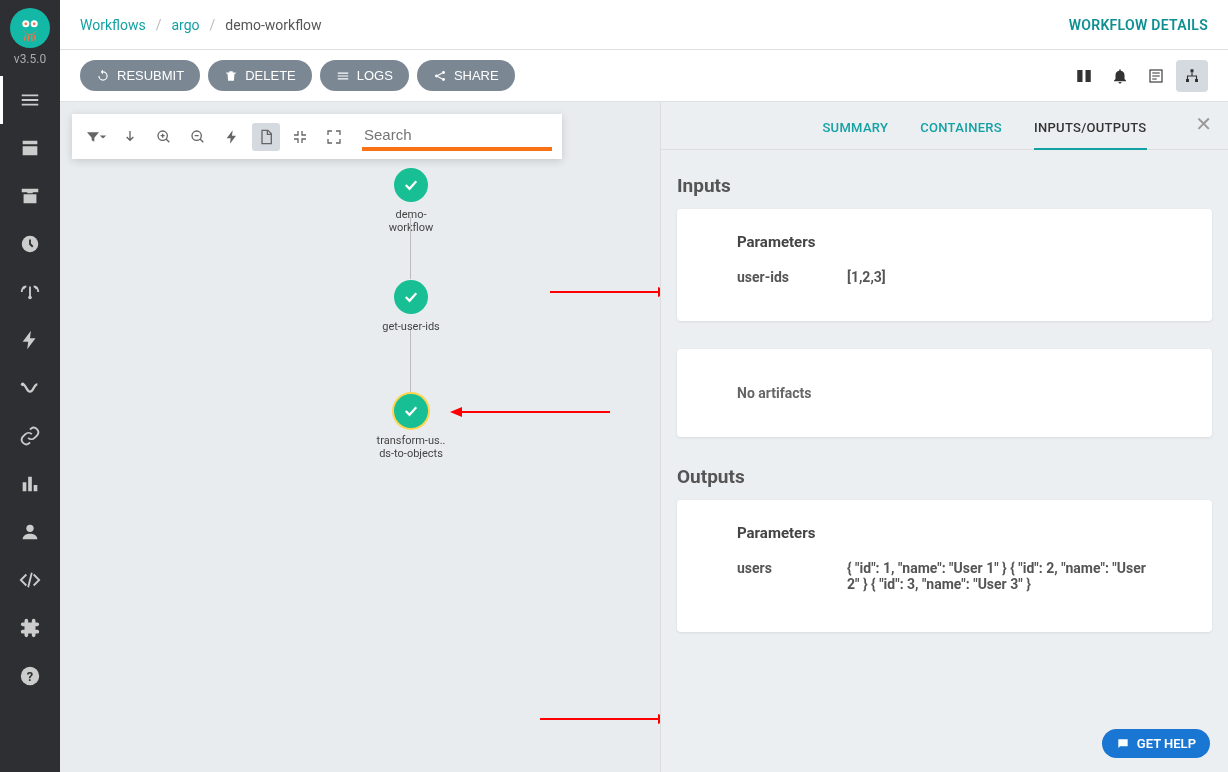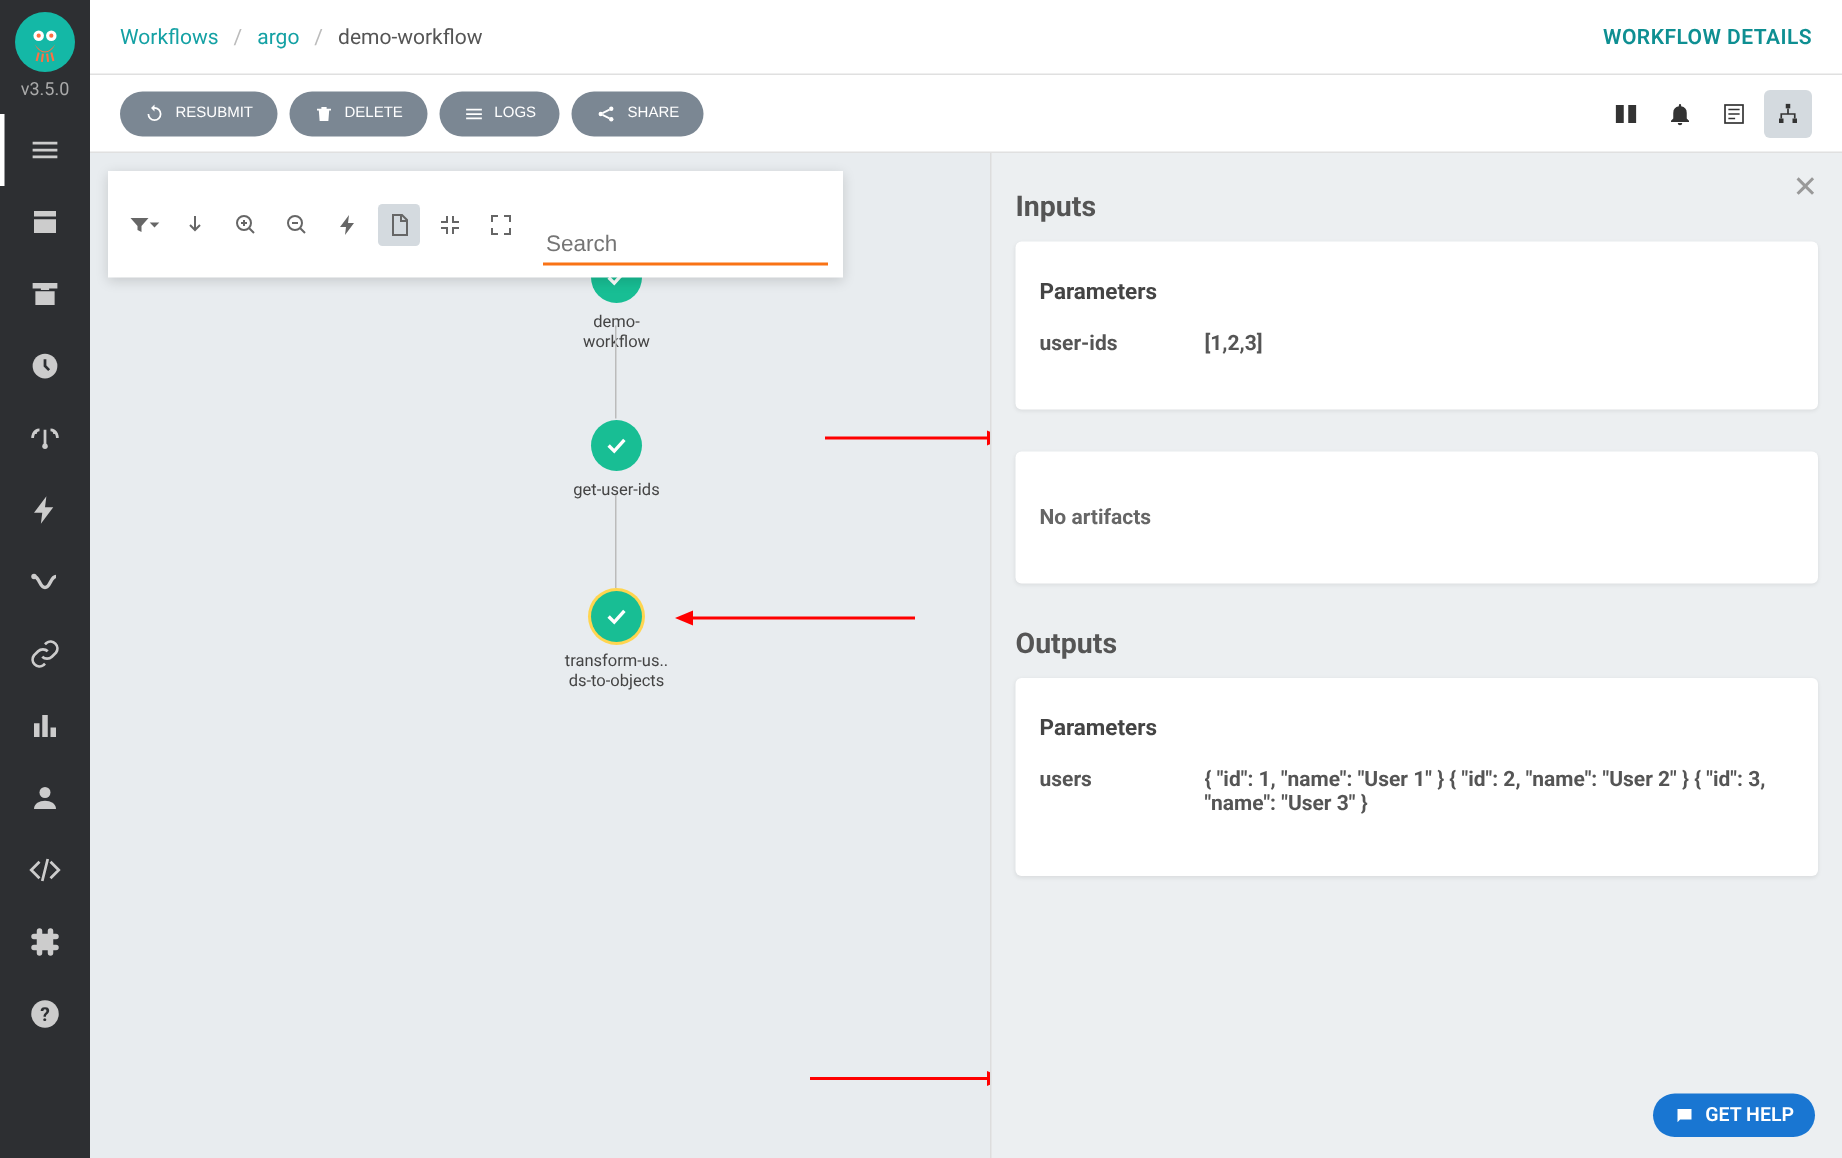--- a/index.html
+++ b/index.html
@@ -14,53 +14,53 @@
 .nav-item svg { width: 22px; height: 22px; fill: currentColor; }
 .main { flex: 1; display: flex; flex-direction: column; background: #ec4899; position: relative; }
 .topbar { height: 50px; background: #fff; display: flex; align-items: center; padding: 0 20px; border-bottom: 1px solid #e0e0e0; }
 .breadcrumb { display: flex; align-items: center; gap: 10px; font-size: 14px; }
 .breadcrumb a { color: #14a1a4; text-decoration: none; cursor: pointer; }
 .breadcrumb .sep { color: #bbb; }
 .breadcrumb .current { color: #555; }
 .spacer { flex: 1; }
 .details-link { color: #0e8f92; font-weight: 600; font-size: 14px; cursor: pointer; letter-spacing: 0.3px; }
 .actionbar { height: 52px; background: #fff; display: flex; align-items: center; padding: 0 20px; gap: 8px; border-bottom: 1px solid #e0e0e0; }
-.pill { background: #7b8793; color: #fff; border: none; border-radius: 18px; padding: 8px 16px; font-size: 10px; font-weight: 500; display: flex; align-items: center; gap: 7px; cursor: pointer; }
+.pill { background: #7b8793; color: #fff; border: none; border-radius: 18px; padding: 8px 16px; font-size: 13px; font-weight: 500; display: flex; align-items: center; gap: 7px; cursor: pointer; }
 .pill svg { width: 14px; height: 14px; fill: currentColor; }
 .right-icons { display: flex; gap: 4px; }
 .ico-btn { width: 32px; height: 32px; display: flex; align-items: center; justify-content: center; border-radius: 4px; cursor: pointer; color: #333; }
 .ico-btn.active { background: #d4dadf; }
 .ico-btn svg { width: 18px; height: 18px; fill: currentColor; }
 .content { flex: 1; display: flex; position: relative; }
 .graph-area { flex: 1; position: relative; background: #e8ecef; }
 .graph-toolbar { position: absolute; top: 12px; left: 12px; background: #fff; display: flex; align-items: center; padding: 8px 10px; gap: 6px; box-shadow: 0 2px 8px rgba(0,0,0,0.15); z-index: 5; }
 .gt-btn { width: 28px; height: 28px; display: flex; align-items: center; justify-content: center; cursor: pointer; color: #666; border-radius: 3px; }
 .gt-btn.active { background: #d4dadf; }
 .gt-btn svg { width: 16px; height: 16px; fill: currentColor; }
-.gt-search { border: none; border-bottom: 2px solid #f97316; padding: 4px 2px; font-size: 15px; color: #555; outline: none; width: 190px; margin-left: 8px; margin-top: 28px; }
+.gt-search { border: none; border-bottom: 4px solid #f97316; padding: 4px 2px; font-size: 15px; color: #555; outline: none; width: 190px; margin-left: 8px; }
 .graph { position: absolute; inset: 0; }
 .node { position: absolute; text-align: center; }
 .node-circle { width: 34px; height: 34px; border-radius: 50%; background: #18be94; display: flex; align-items: center; justify-content: center; margin: 0 auto; }
 .node-circle.selected { box-shadow: 0 0 0 2px #ffd54f; }
 .node-circle svg { width: 18px; height: 18px; stroke: #fff; stroke-width: 3; fill: none; }
 .node-label { font-size: 11px; color: #444; margin-top: 6px; white-space: pre-line; line-height: 1.2; }
 .arrow { position: absolute; }
 .arrow-line { stroke: red; stroke-width: 2; fill: none; }
 .arrow-head { fill: red; }
 .side-panel { width: 568px; background: #eceff1; border-left: 1px solid #ddd; display: flex; flex-direction: column; overflow-y: auto; position: relative; }
 .panel-close { position: absolute; top: 10px; right: 16px; cursor: pointer; color: #999; font-size: 20px; }
 .tabs { display: flex; justify-content: flex-start; padding: 18px 24px 0 24px; gap: 32px; border-bottom: 1px solid #ddd; position: relative; }
 .tabs-inner { display: flex; gap: 32px; margin-left: auto; margin-right: auto; position: relative; left: 40px; }
 .tab { padding-bottom: 14px; font-size: 13px; font-weight: 500; letter-spacing: 0.3px; color: #888; cursor: pointer; position: relative; }
 .tab.link { color: #14a1a4; }
 .tab.active { color: #333; }
 .tab.active::after { content: ''; position: absolute; bottom: -1px; left: 0; right: 0; height: 2px; background: #14a1a4; }
 .panel-body { padding: 14px 16px; font-weight: bold; }
 .sec-title { font-size: 19px; color: #555; margin: 10px 0 12px 0; }
-.card { background: #fff; border-radius: 4px; box-shadow: 0 1px 3px rgba(0,0,0,0.08); padding: 24px 16px; margin-bottom: 28px; }
+.card { background: #fff; border-radius: 4px; box-shadow: 0 1px 3px rgba(0,0,0,0.08); padding: 24px 60px; margin-bottom: 28px; }
 .card-subtitle { font-size: 15px; color: #444; margin-bottom: 18px; }
 .param-row { display: flex; gap: 40px; font-size: 14px; color: #555; margin-bottom: 12px; }
 .param-key { min-width: 70px; }
 .no-artifacts { text-align: left; color: #666; padding: 12px 0; }
 .result-row { display: flex; justify-content: space-around; color: #666; font-size: 14px; }
 .result-cell { display: flex; gap: 50px; }
 .get-help { position: absolute; right: 18px; bottom: 14px; background: #1976d2; color: #fff; border-radius: 16px; padding: 7px 14px; font-size: 13px; font-weight: 600; display: flex; align-items: center; gap: 7px; cursor: pointer; }
 .get-help svg { width: 14px; height: 14px; fill: #fff; }
 </style>
 </head>
@@ -312,20 +312,27 @@
             </svg>
           <svg class="arrow" style="left:480px;top:607px;width:130px;height:20px">
               <line class="arrow-line" x1="0" y1="10" x2="120" y2="10"></line>
               <polygon class="arrow-head" points="130,10 118,5 118,15"></polygon>
             </svg>
         </div>
       </div>
 
       <div class="side-panel">
         <div class="panel-close">✕</div>
+        <div class="tabs">
+          <div class="tabs-inner">
+            <div class="tab link">SUMMARY</div>
+            <div class="tab link">CONTAINERS</div>
+            <div class="tab active">INPUTS/OUTPUTS</div>
+          </div>
+        </div>
         <div class="panel-body">
           <div class="sec-title">Inputs</div>
           <div class="card">
             <div class="card-subtitle">Parameters</div>
             <div class="param-row">
               <div class="param-key">user-ids</div>
               <div>[1,2,3]</div>
             </div>
           </div>
           <div class="card">

